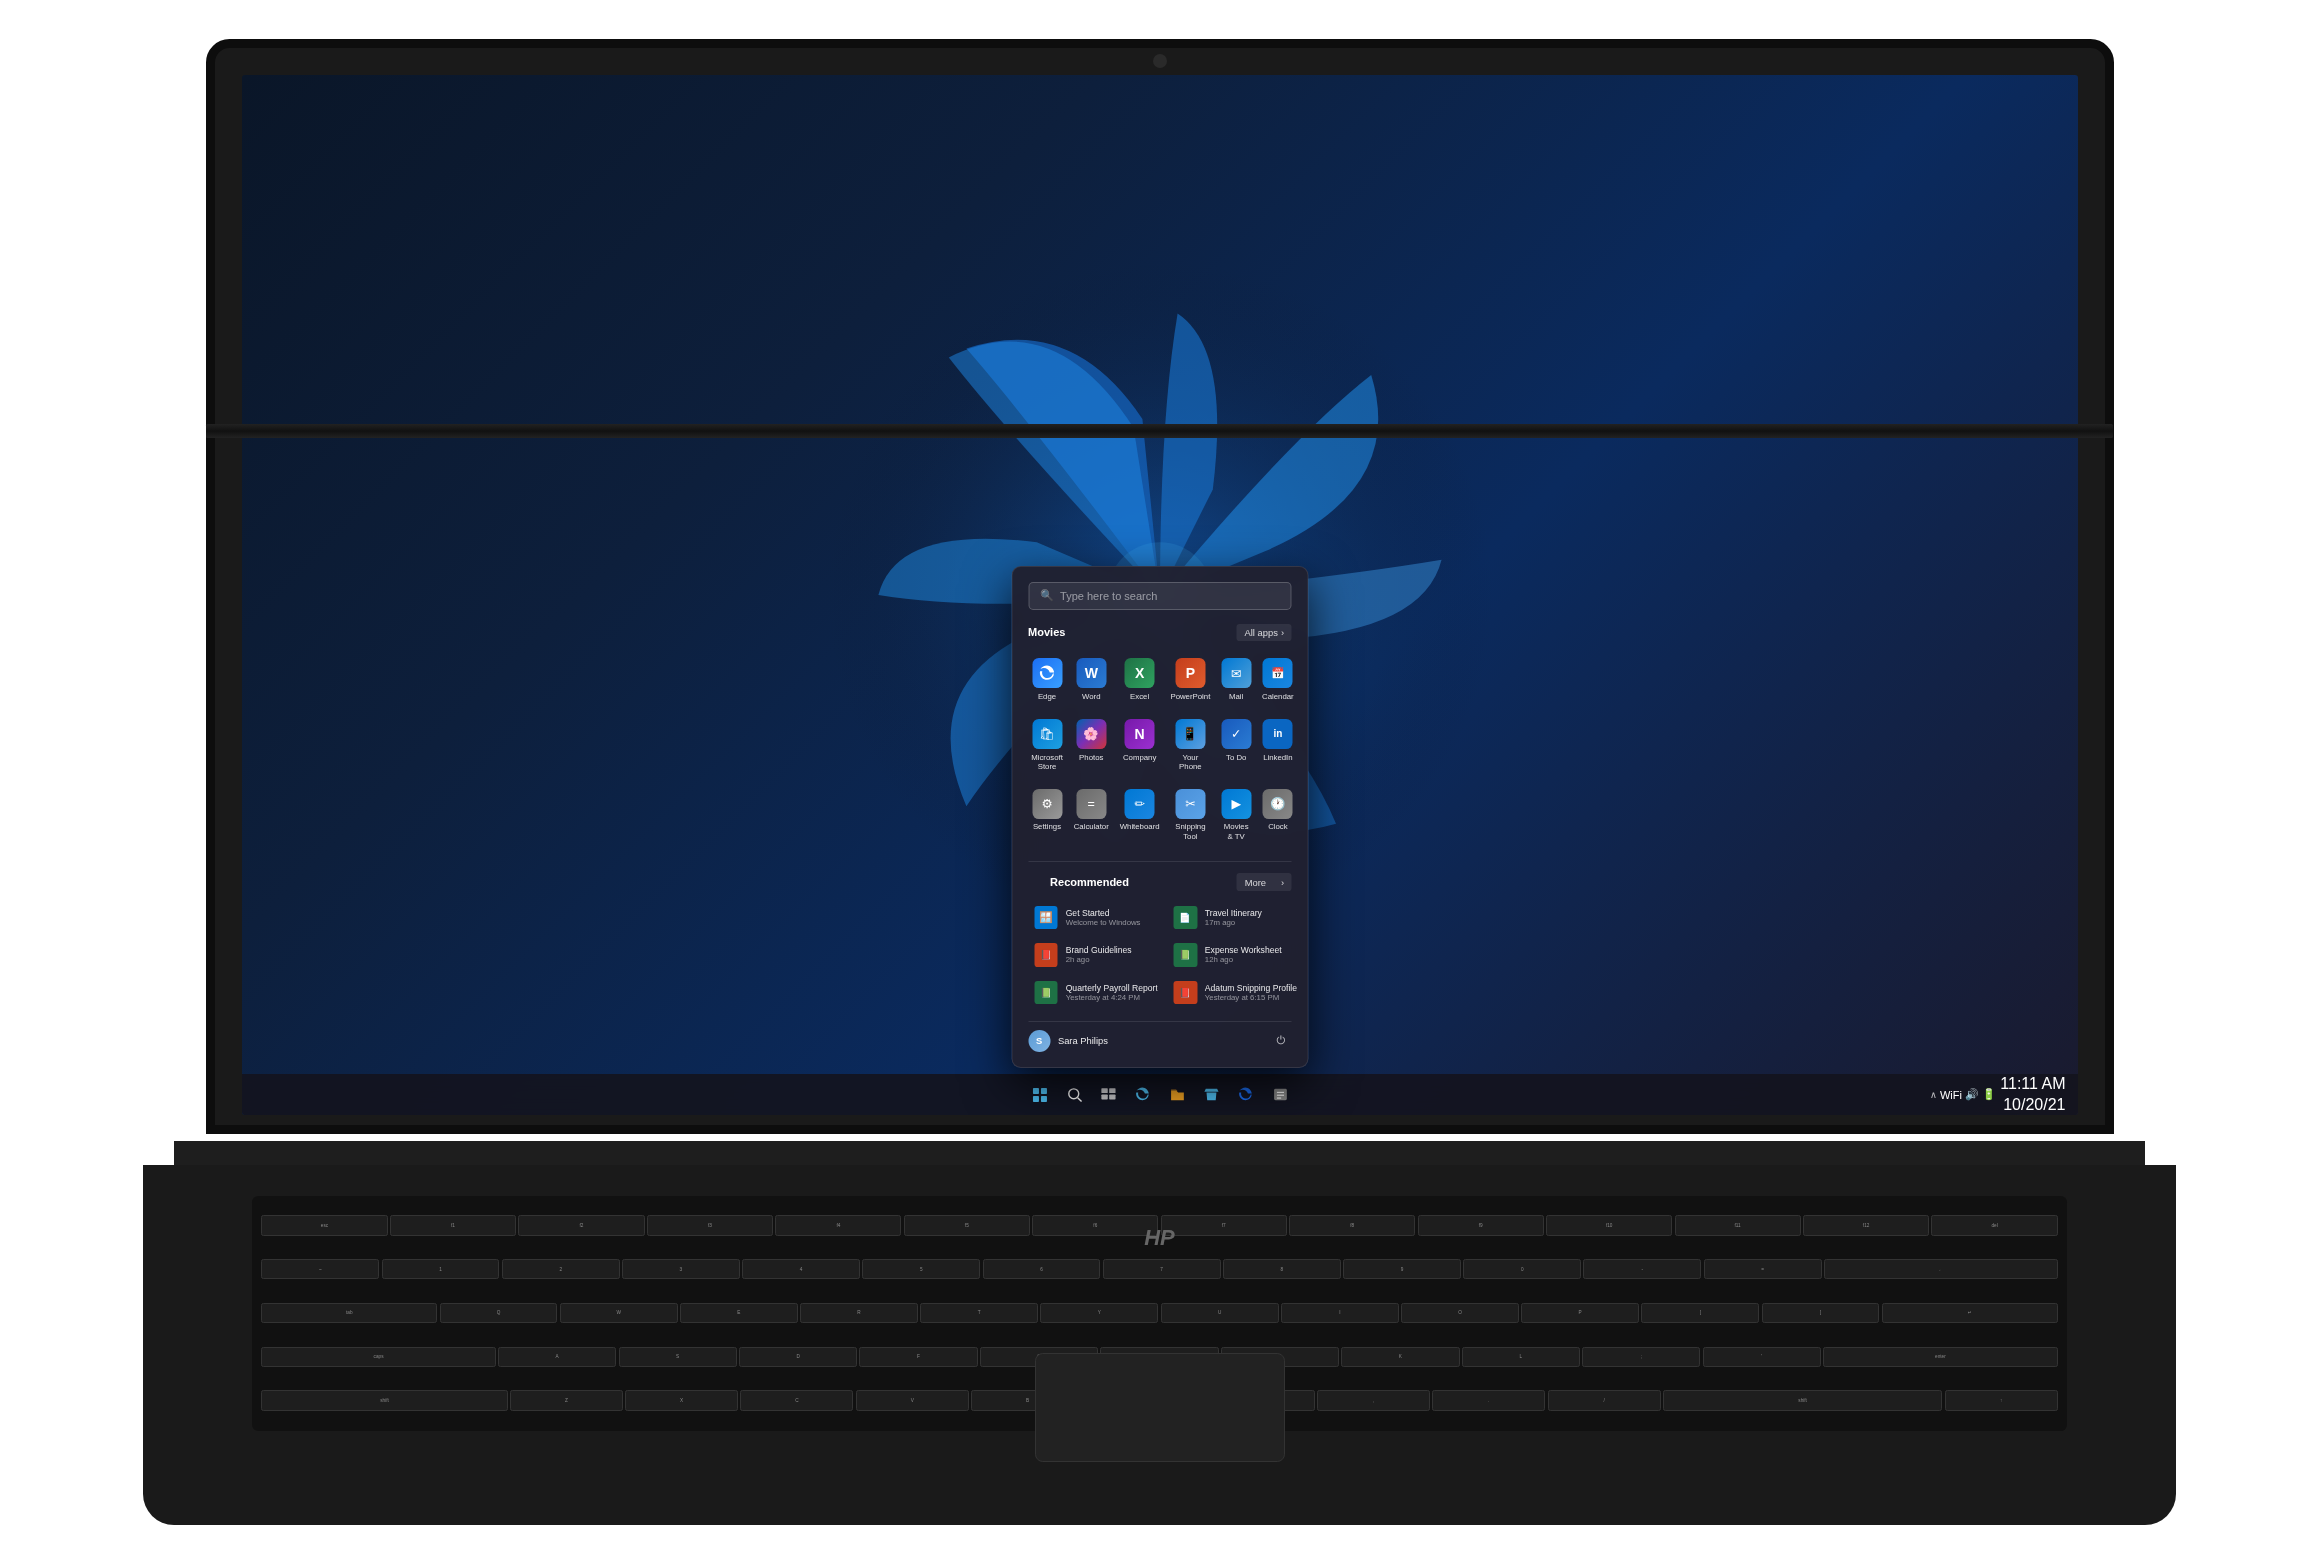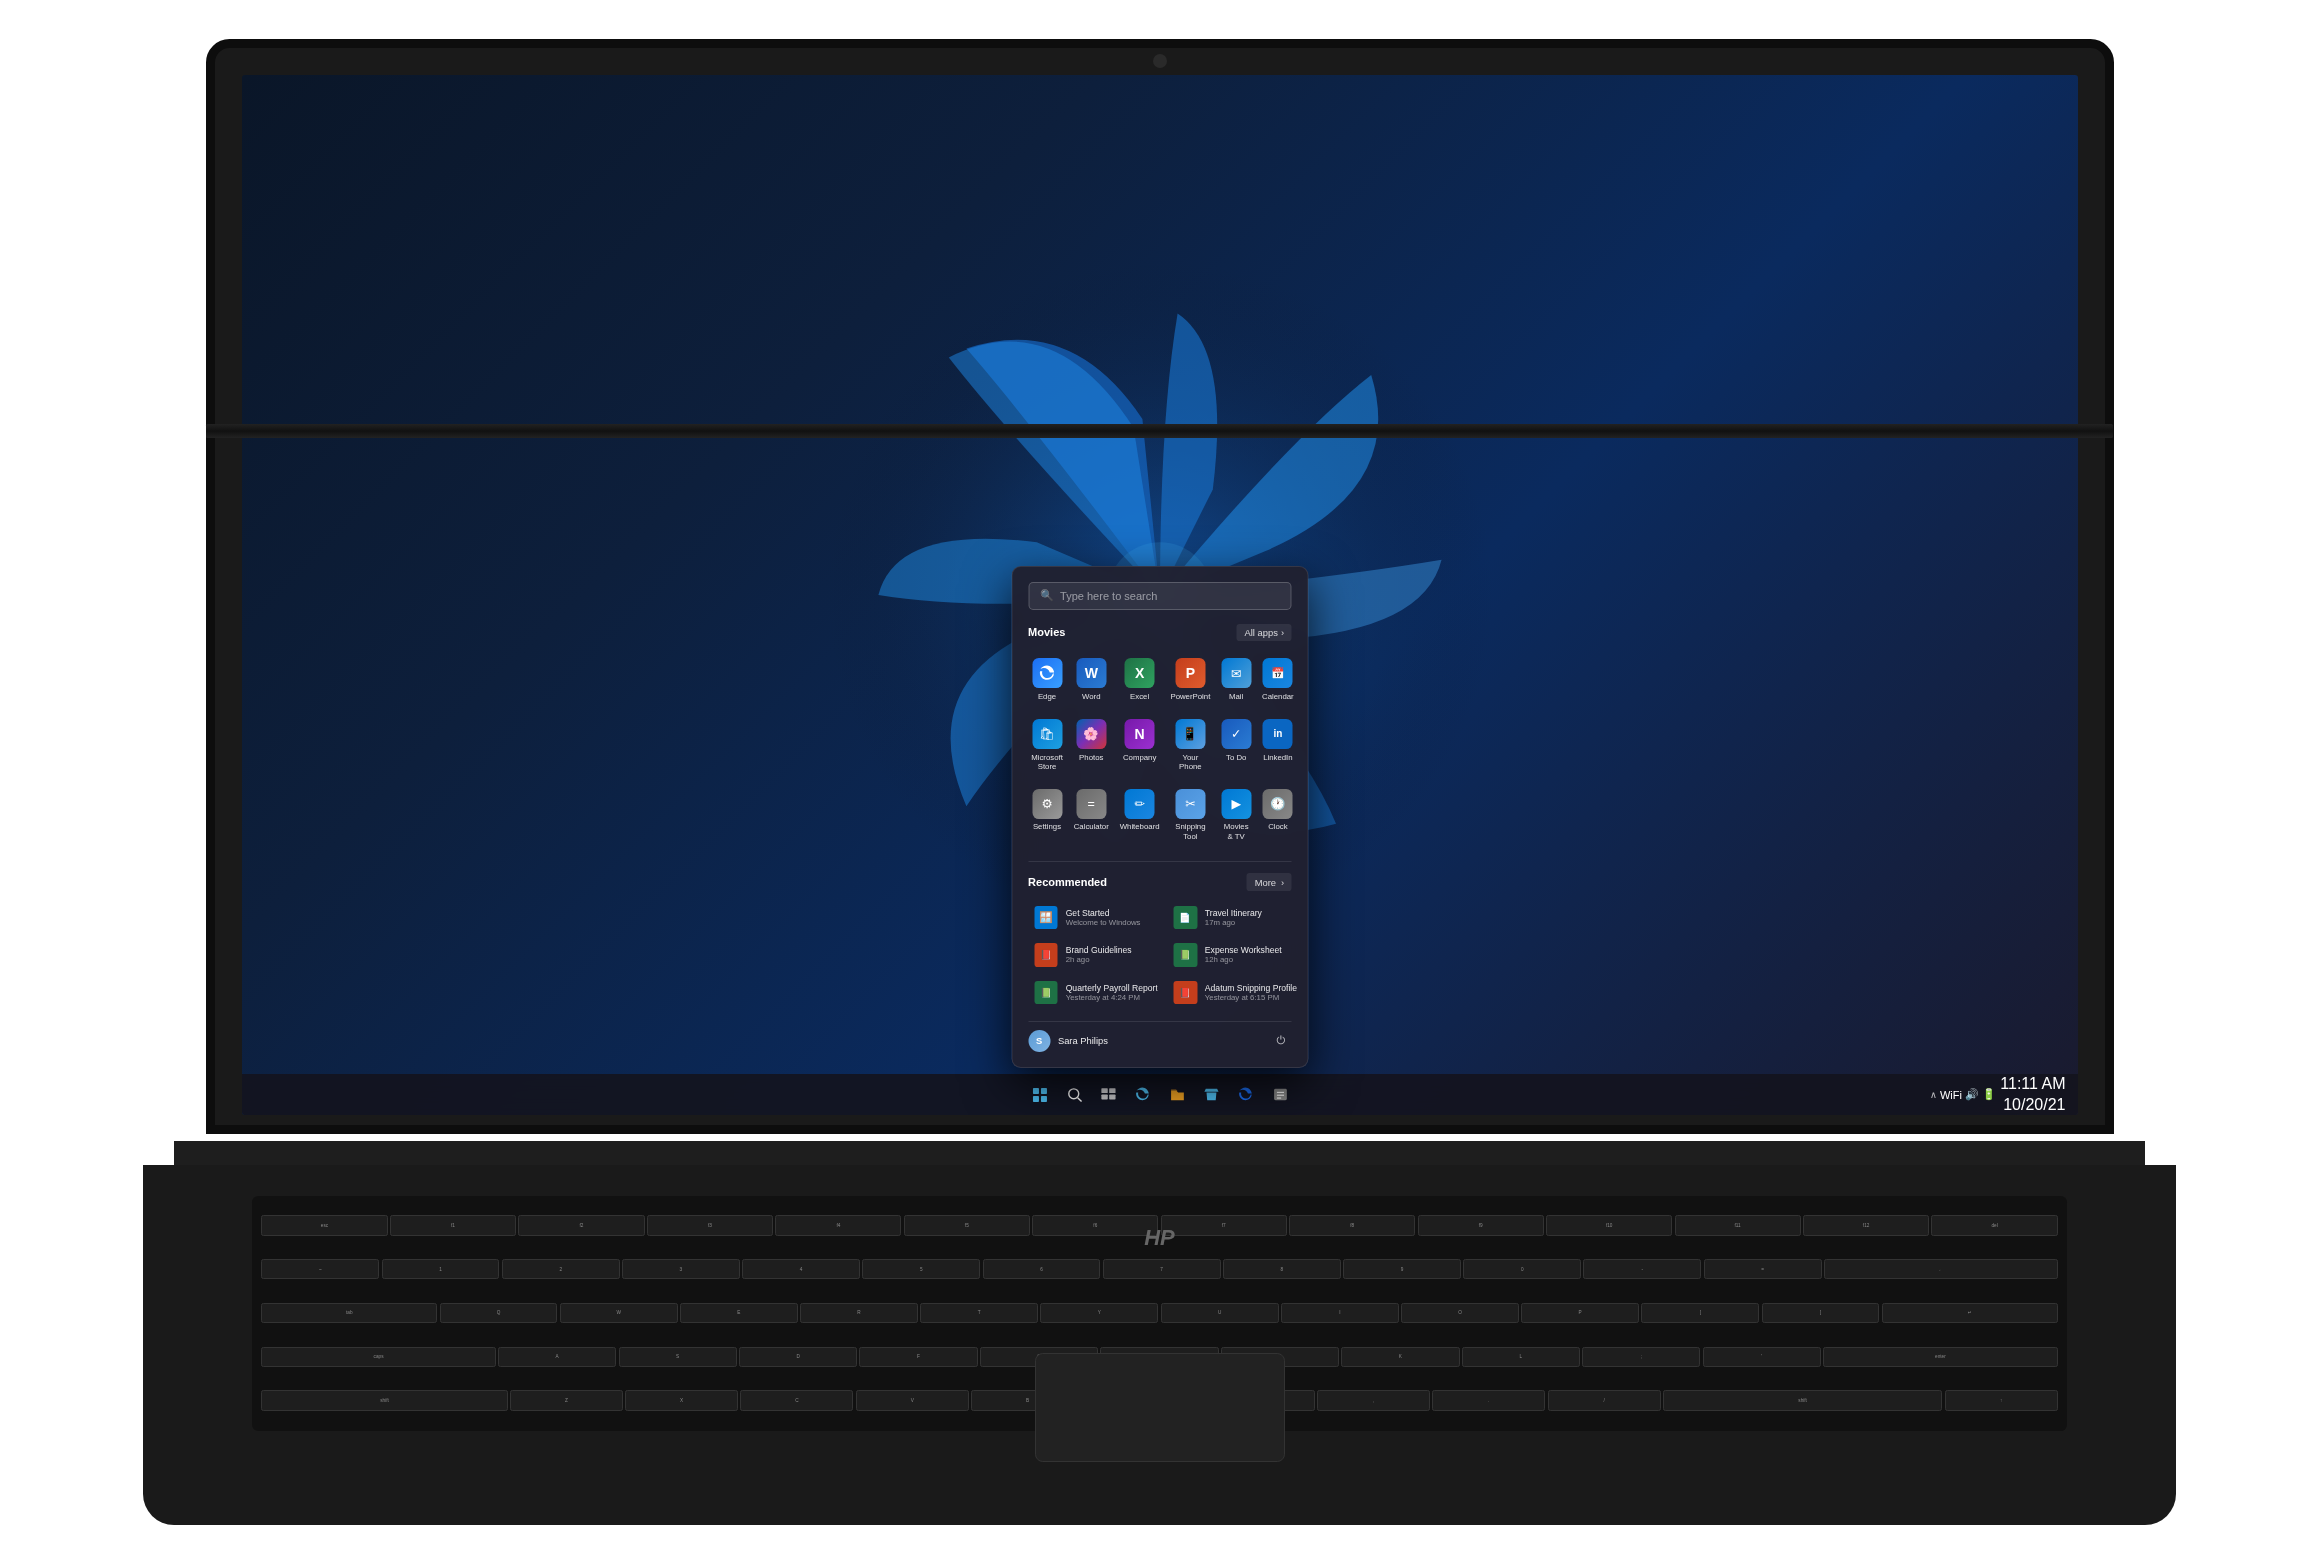--- a/index.html
+++ b/index.html
@@ -258,33 +258,34 @@
       border-top: 0.8px solid rgba(255,255,255,0.1);
       margin: 3.1px 0 11px;
     }
 
     
     .recommended-header {
       display: flex;
       justify-content: space-between;
       align-items: center;
       margin-bottom: 9.4px;
+      margin-left: 22px;
     }
 
     .more-btn {
       background: rgba(255,255,255,0.08);
       border: none;
       color: rgba(255,255,255,0.8);
       font-size: 9.4px;
       padding: 3.1px 7.8px;
       border-radius: 3.1px;
       cursor: pointer;
       display: flex;
       align-items: center;
-      gap: 5px;
+      gap: 15px;
     }
 
     .rec-grid {
       display: grid;
       grid-template-columns: 1fr 1fr;
       gap: 3.1px;
     }
 
     .rec-item {
       display: flex;

